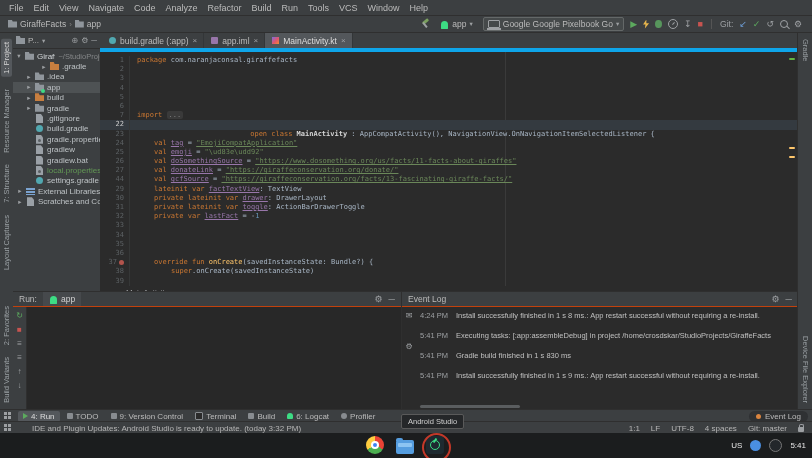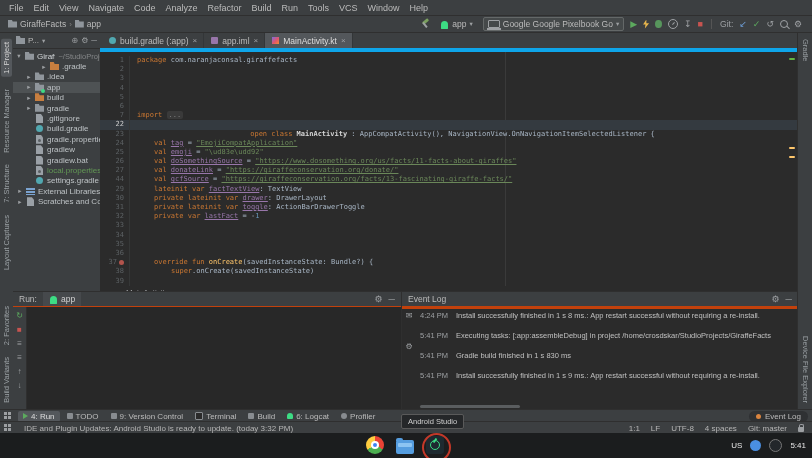--- a/index.html
+++ b/index.html
@@ -93,21 +93,21 @@
   .caret-line .gutter{color:#cccccc;}
   .tk-kw{color:#cc7832;} .tk-pl{color:#a9b7c6;} .tk-str{color:#6a8759;}
   .tk-stru{color:#6a8759;text-decoration:underline;} .tk-propu{color:#9876aa;text-decoration:underline;}
   .tk-num{color:#6897bb;} .tk-fn{color:#ffc66b;}
   .tk-decl{color:#d6d6d6;font-weight:bold;}
   .tk-fold{background:#3a3a3a;color:#808080;padding:0 2px;border-radius:2px;}
   .gudot{display:inline-block;width:5px;height:5px;border-radius:50%;background:#b3544c;margin-left:2px;vertical-align:middle;}
   .tick{position:absolute;right:3px;width:6px;height:2px;border-radius:1px;}
   #crumb{height:12px;background:#2b2b2b;display:flex;align-items:center;padding-left:26px;font-size:8px;color:#9da0a3;}
   
-  .pan-head{height:14px;background:#3c3f41;border-top:1px solid #2f2f2f;border-bottom:3px solid #c2410c;
+  .pan-head{height:14px;background:#3c3f41;border-top:1px solid #2f2f2f;border-bottom:1px solid #c2410c;
             display:flex;align-items:center;gap:6px;padding:0 6px;font-size:8.5px;}
   .pan-title{color:#bbbbbb;}
   .pan-right{margin-left:auto;display:flex;gap:6px;color:#9da0a3;font-size:9px;}
   #run-panel{position:absolute;left:13px;width:388px;top:258px;bottom:0;background:#282828;}
   .run-tab{display:flex;align-items:center;gap:3px;background:#46494c;height:100%;padding:0 6px;color:#d0d0d0;}
   .run-body{position:absolute;left:0;right:0;top:16px;bottom:0;}
   .run-strip{position:absolute;left:0;top:0;bottom:0;width:13px;background:#3c3f41;border-right:1px solid #2f2f2f;
              display:flex;flex-direction:column;align-items:center;gap:5px;padding-top:4px;font-size:8px;color:#9da0a3;}
   .run-console{position:absolute;left:14px;right:0;top:0;bottom:0;background:#282828;}
   #event-log{position:absolute;left:401px;right:14px;top:258px;bottom:0;background:#2b2b2b;border-left:1px solid #2f2f2f;}
@@ -127,21 +127,21 @@
   .bb-item{display:flex;align-items:center;gap:3px;padding:1px 5px;color:#bbbbbb;border-radius:2px;}
   .bb-item.active{background:#54585c;color:#dddddd;}
   .bi{width:6px;height:6px;background:#888c90;border-radius:1px;flex:none;}
   .bi-play{background:transparent;width:0;height:0;border-left:5px solid #5caa5e;border-top:3.5px solid transparent;border-bottom:3.5px solid transparent;border-radius:0;}
   .bi-logcat{background:#3ddc84;border-radius:3px 3px 1px 1px;}
   .bi-profiler{border-radius:50%;}
   .bi-terminal{background:#2b2b2b;border:1px solid #888c90;}
   .bb-right{margin-left:auto;display:flex;align-items:center;gap:4px;background:#2f3133;border-radius:6px;padding:1px 7px;color:#bbbbbb;}
   .bb-right .dot{width:5px;height:5px;border-radius:50%;background:#d9843f;}
   #statusbar{position:absolute;top:421px;left:0;right:0;height:12px;background:#3c3f41;border-top:1px solid #2f2f2f;
-             display:flex;align-items:center;gap:8px;padding:0 8px 0 4px;font-size:8px;color:#b6b6b6;}
+             display:flex;align-items:center;gap:16px;padding:0 8px 0 4px;font-size:8px;color:#b6b6b6;}
   #sb-message{flex:1;overflow:hidden;white-space:nowrap;}
   #sb-right{display:flex;align-items:center;gap:11px;}
   
   #taskbar{position:absolute;top:433px;left:0;right:0;height:25px;background:#1b1d1e;}
   .tb-center{position:absolute;left:366px;top:3px;display:flex;gap:12px;align-items:center;}
   .ico-chrome{width:18px;height:18px;border-radius:50%;position:relative;
               background:conic-gradient(#ea4335 0 33%,#4caf50 33% 66%,#ffcd40 66% 100%);}
   .ico-chrome::after{content:'';position:absolute;inset:5px;border-radius:50%;background:#4285f4;border:2px solid #ffffff;}
   .ico-files{width:18px;height:14px;margin-top:3px;background:#559ddf;border-radius:2px;position:relative;}
   .ico-files::before{content:'';position:absolute;top:-2px;left:0;width:7px;height:3px;background:#559ddf;border-radius:2px 2px 0 0;}

